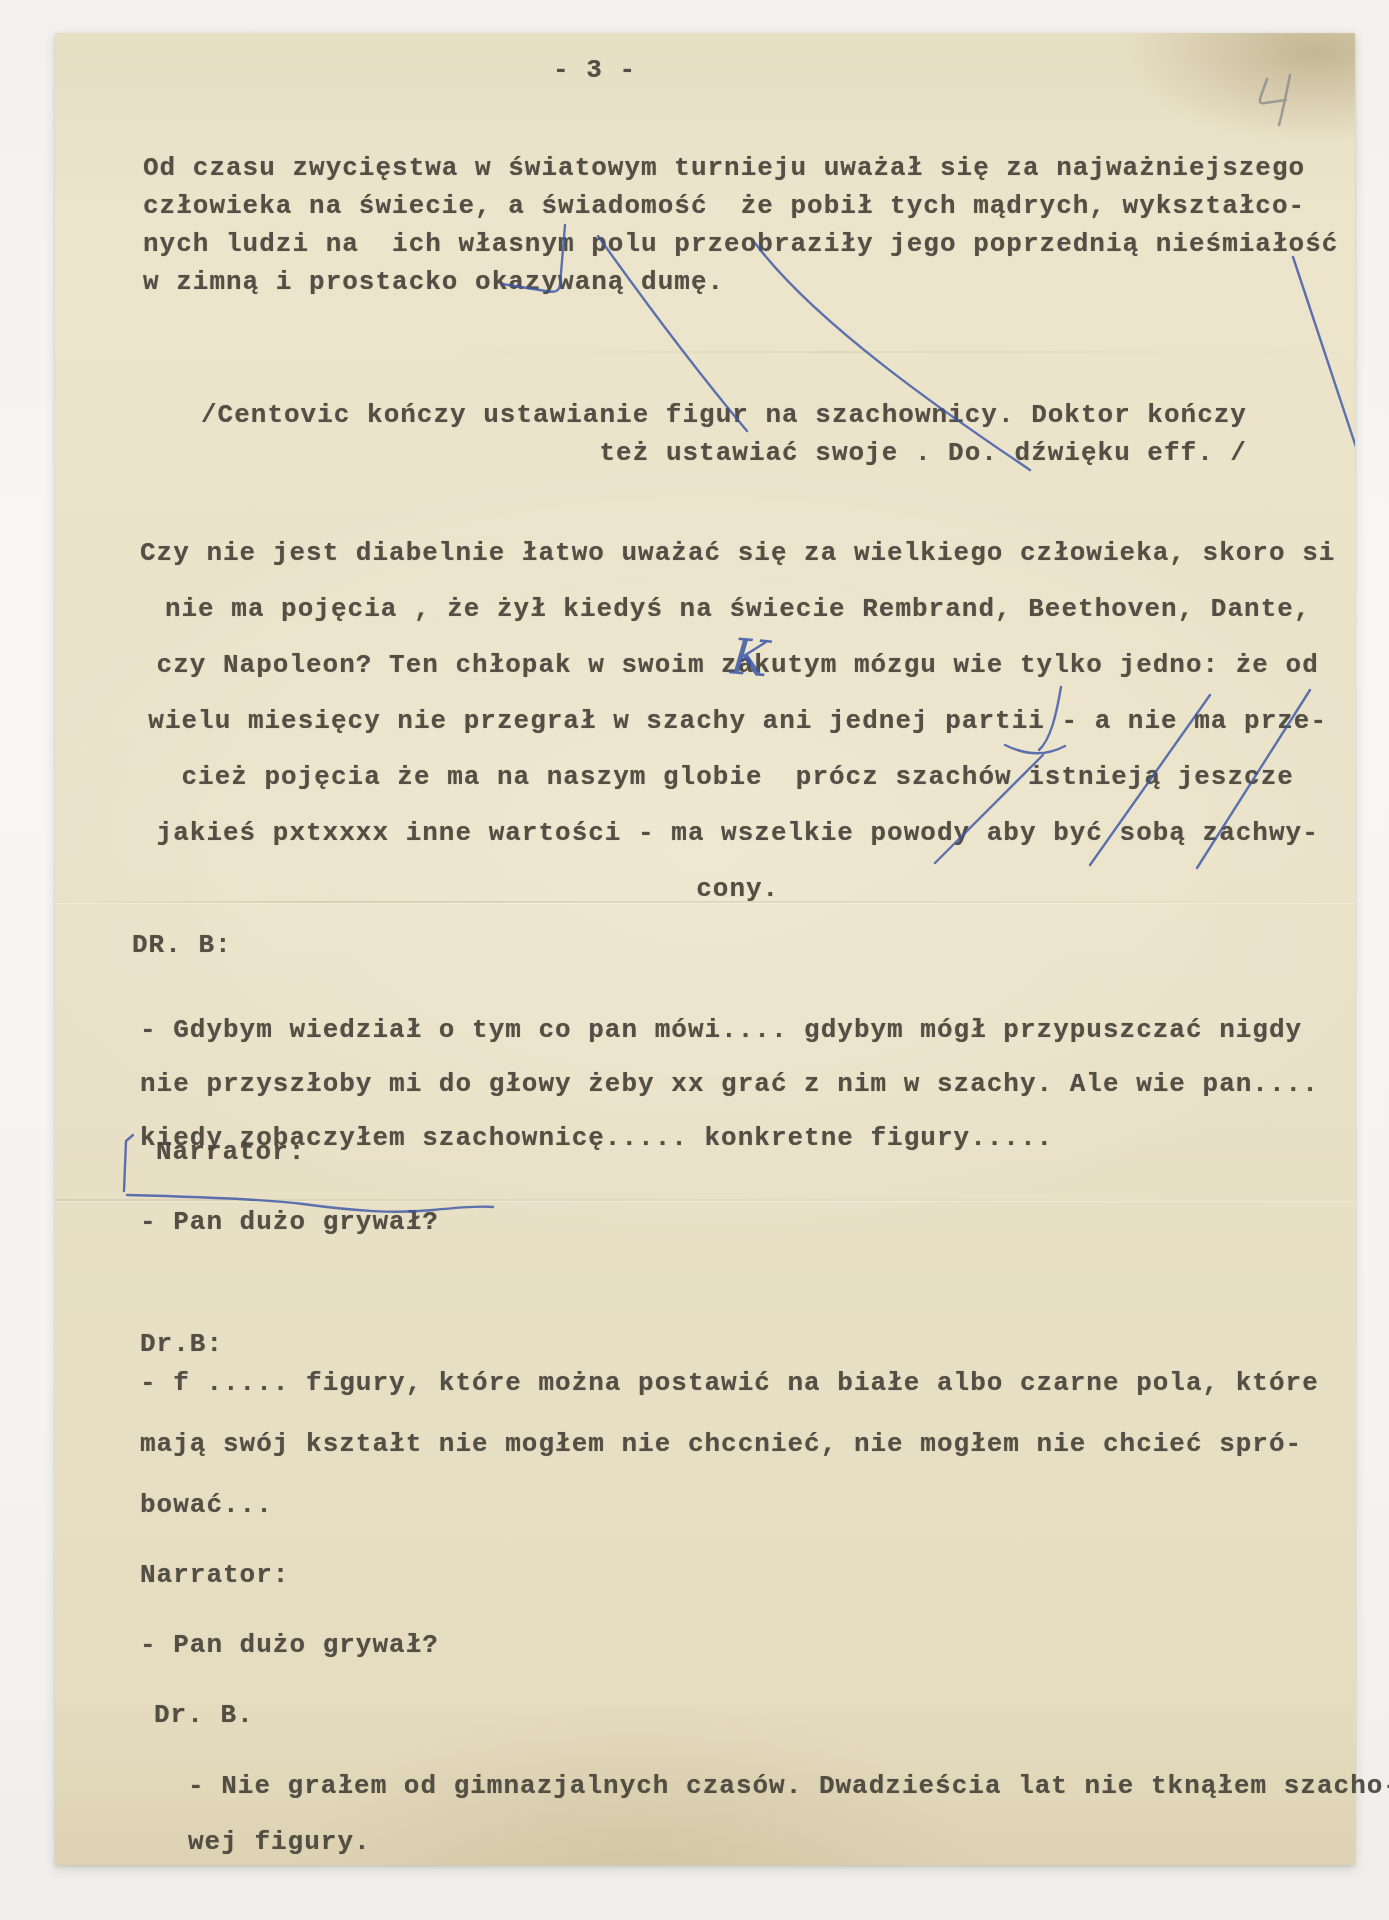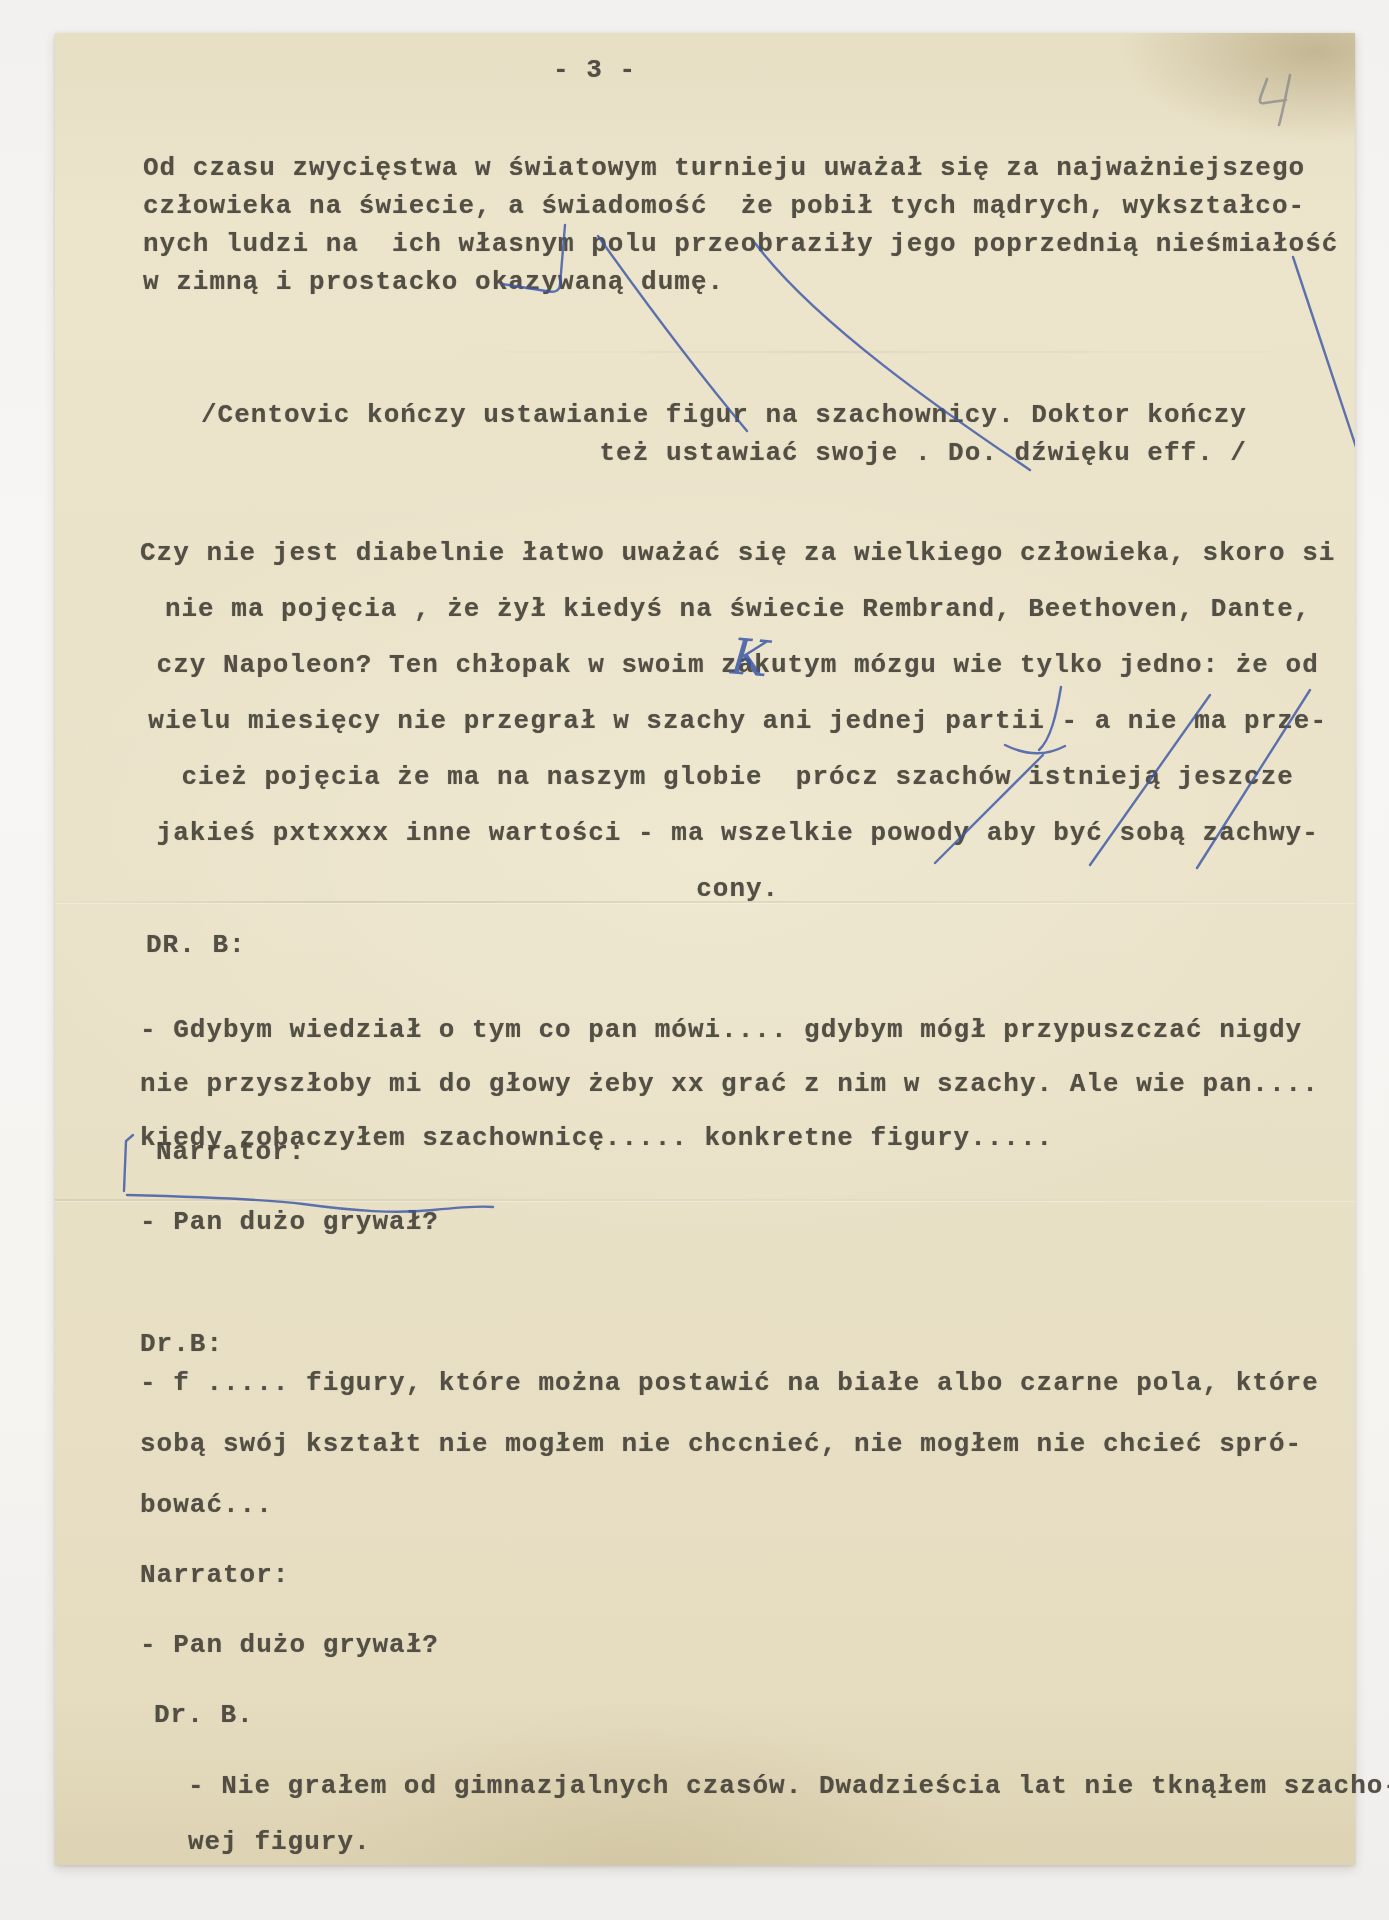--- a/index.html
+++ b/index.html
@@ -60,34 +60,34 @@
 też ustawiać swoje . Do. dźwięku eff. /</div>
 
   <div class="tw lh56" style="left:85px;top:492px;text-align:center;">Czy nie jest diabelnie łatwo uważać się za wielkiego człowieka, skoro si
 nie ma pojęcia , że żył kiedyś na świecie Rembrand, Beethoven, Dante,
 czy Napoleon? Ten chłopak w swoim zakutym mózgu wie tylko jedno: że od
 wielu miesięcy nie przegrał w szachy ani jednej partii - a nie ma prze-
 cież pojęcia że ma na naszym globie  prócz szachów istnieją jeszcze
 jakieś pxtxxxx inne wartości - ma wszelkie powody aby być sobą zachwy-
 cony.</div>
 
-  <div class="tw" style="left:91px;top:897px;">DR. B:</div>
+  <div class="tw" style="left:77px;top:897px;">DR. B:</div>
 
   <div class="tw lh54" style="left:85px;top:970px;">- Gdybym wiedział o tym co pan mówi.... gdybym mógł przypuszczać nigdy
 nie przyszłoby mi do głowy żeby xx grać z nim w szachy. Ale wie pan....
 kiedy zobaczyłem szachownicę..... konkretne figury.....</div>
 
   <div class="tw" style="left:101px;top:1104px;">Narrator:</div>
 
   <div class="tw" style="left:85px;top:1174px;">- Pan dużo grywał?</div>
 
   <div class="tw" style="left:85px;top:1296px;">Dr.B:</div>
 
   <div class="tw lh61" style="left:85px;top:1320px;">- f ..... figury, które można postawić na białe albo czarne pola, które
-sobą swój kształt nie mogłem nie chccnieć, nie mogłem nie chcieć spró-
+mają swój kształt nie mogłem nie chccnieć, nie mogłem nie chcieć spró-
 bować...</div>
 
   <div class="tw" style="left:85px;top:1527px;">Narrator:</div>
 
   <div class="tw" style="left:85px;top:1597px;">- Pan dużo grywał?</div>
 
   <div class="tw" style="left:99px;top:1667px;">Dr. B.</div>
 
   <div class="tw lh56" style="left:85px;top:1725px;margin-left:48px;">- Nie grałem od gimnazjalnych czasów. Dwadzieścia lat nie tknąłem szacho-
 wej figury.</div>

